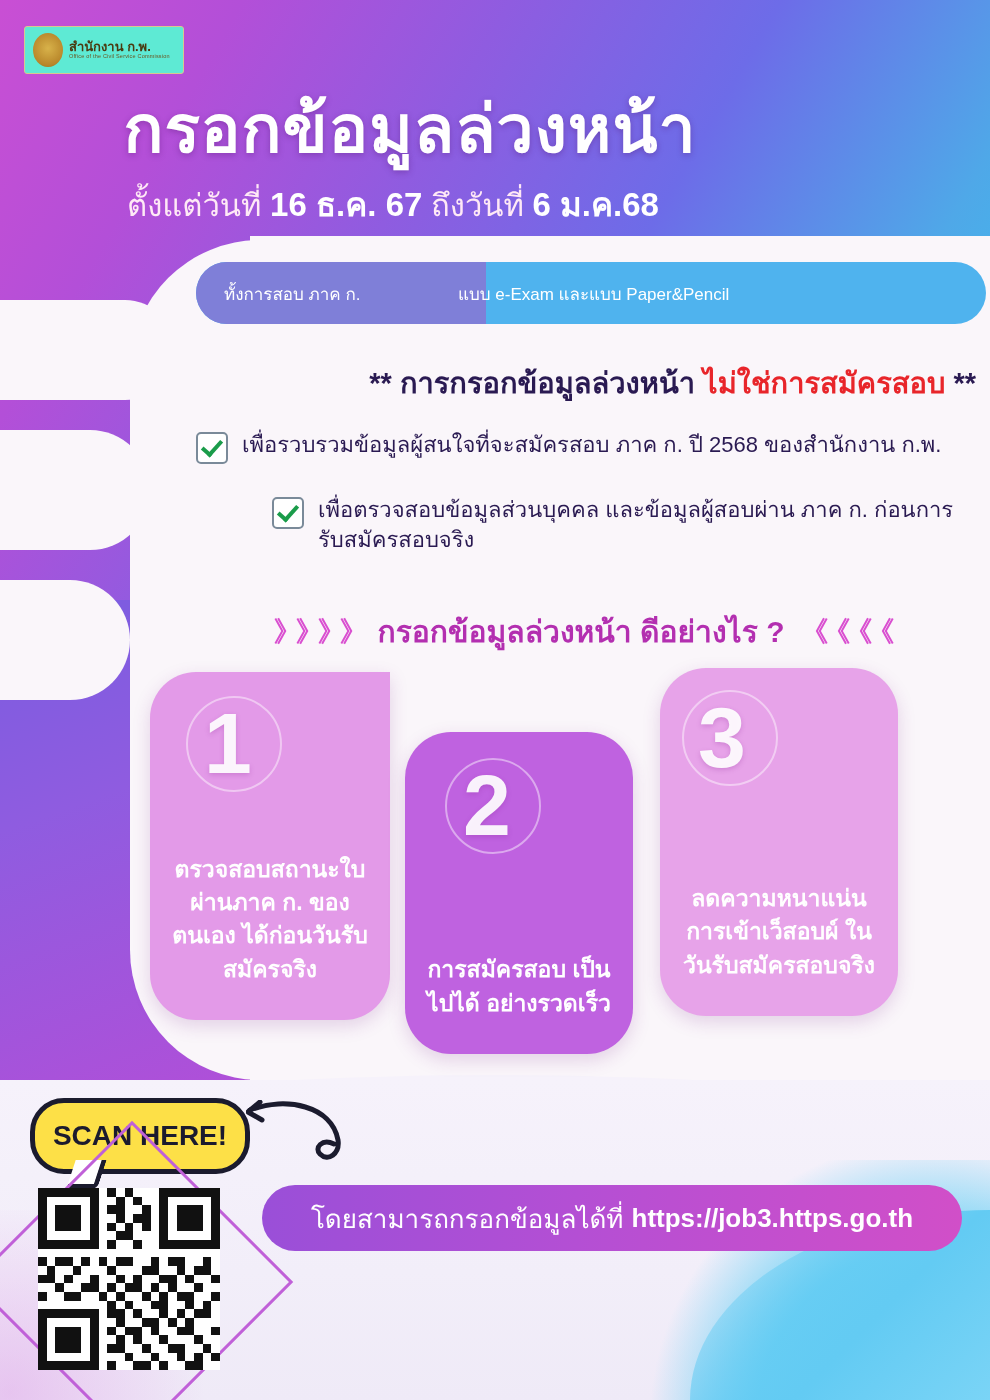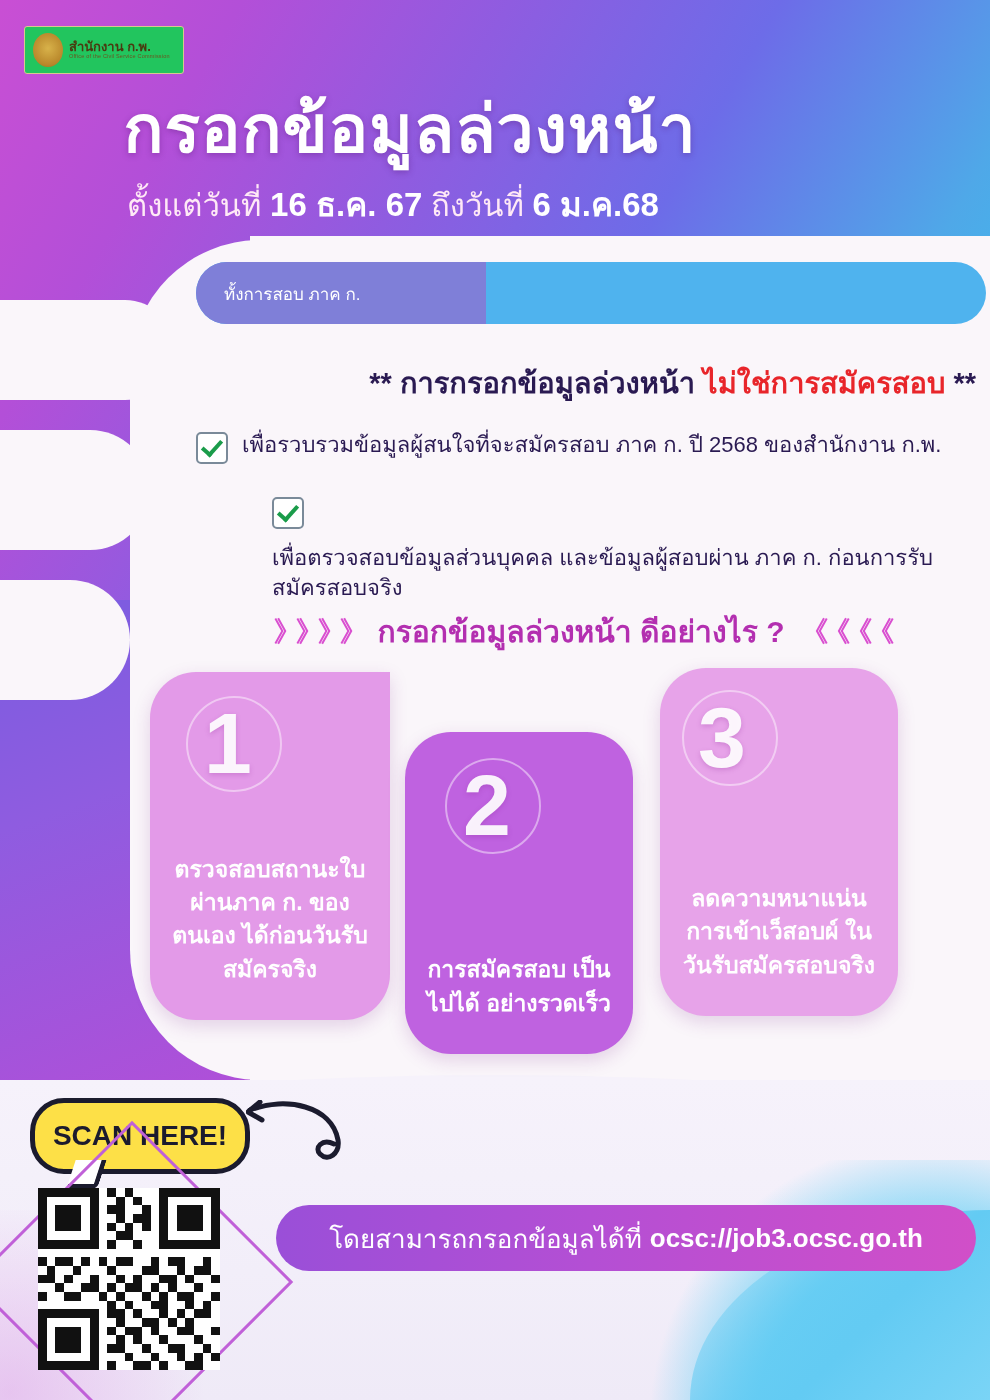--- a/index.html
+++ b/index.html
@@ -57,21 +57,21 @@
     border-top-left-radius:300px 190px;
   }
   .pink-left-bottom{
     position:absolute;left:-80px;bottom:-70px;width:300px;height:260px;
     background:radial-gradient(circle at 30% 70%, rgba(220,150,230,0.45) 0%, rgba(220,150,230,0.0) 70%);
   }
 
   
   .logo{
     position:absolute;left:24px;top:26px;width:160px;height:48px;
-    background:#22c55e;border:1px solid #d9c78f;border-radius:3px;
+    background:#5eead4;border:1px solid #d9c78f;border-radius:3px;
     display:flex;align-items:center;gap:6px;padding:0 8px;box-sizing:border-box;
   }
   .logo .seal{
     width:30px;height:34px;border-radius:50%;
     background:radial-gradient(circle at 50% 45%, #d8b24a 0%, #b8862a 70%, #8c6418 100%);
     flex:0 0 auto;
   }
   .logo .ltxt{line-height:1.05;}
   .logo .lt1{font-size:13px;font-weight:bold;color:#4a3a10;}
   .logo .lt2{font-size:5.5px;color:#6b5520;letter-spacing:.2px;}
@@ -117,21 +117,21 @@
   .chk .box{
     width:28px;height:28px;border:2px solid #7a8a99;border-radius:5px;
     background:#fff;position:relative;flex:0 0 auto;margin-top:2px;
   }
   .chk .box:after{
     content:"";position:absolute;left:8px;top:2px;width:8px;height:16px;
     border:solid #1a9c4a;border-width:0 4px 4px 0;transform:rotate(42deg);
   }
   .chk .txt{font-size:22px;color:#2a1a52;line-height:1.35;}
   .chk1{left:196px;top:430px;width:780px;}
-  .chk2{left:272px;top:495px;width:700px;flex-direction:column;}
+  .chk2{left:272px;top:495px;width:700px;}
 
   
   .benefit-head{
     position:absolute;left:186px;top:608px;width:790px;
     display:flex;align-items:center;justify-content:center;gap:16px;
     font-size:30px;font-weight:bold;color:#b32fb0;
   }
   .chev{letter-spacing:-6px;font-size:28px;color:#d94fd0;font-weight:bold;}
 
   
@@ -183,24 +183,24 @@
     position:absolute;left:38px;top:1188px;width:182px;height:182px;
     background:#fff;
   }
   .qr-diamond{
     position:absolute;left:18px;top:1168px;width:222px;height:222px;
     border:3px solid #c060d8;transform:rotate(45deg);
   }
 
   
   .url-banner{
-    position:absolute;left:276px;top:1185px;width:700px;height:66px;
+    position:absolute;left:262px;top:1185px;width:700px;height:66px;
     background:linear-gradient(90deg,#9a4fd8 0%,#b44fd4 45%,#d14fc8 100%);
     border-radius:33px;display:flex;align-items:center;justify-content:center;
-    color:#fff;font-size:26px;margin-top:20px;
+    color:#fff;font-size:26px;
   }
   .url-banner b{font-weight:bold;margin-left:8px;}
   .footnote{
     position:absolute;left:262px;top:1268px;width:700px;text-align:center;
     font-size:19px;color:#7b2fb0;line-height:1.5;font-style:italic;
   }
 </style>
 </head>
 <body>
 
@@ -230,20 +230,21 @@
   <div class="headline">กรอกข้อมูลล่วงหน้า</div>
   <div class="subhead">
     <span>ตั้งแต่วันที่ </span><b>16 ธ.ค. 67</b><span> ถึงวันที่ </span><b>6 ม.ค.68</b>
   </div>
 
   <div class="pill-wrap">
     <div class="pill-blue"></div>
     <div class="pill-purple"></div>
     <div class="pill-text">
       <span class="p1">ทั้งการสอบ ภาค ก.</span>
+      <span class="p2">แบบ e-Exam และแบบ Paper&amp;Pencil</span>
     </div>
   </div>
 
   <div class="notice">
     <span>** การกรอกข้อมูลล่วงหน้า </span><span class="red">ไม่ใช่การสมัครสอบ</span><span> **</span>
   </div>
 
   <div class="chk chk1">
     <div class="box"></div>
     <div class="txt">เพื่อรวบรวมข้อมูลผู้สนใจที่จะสมัครสอบ ภาค ก. ปี 2568 ของสำนักงาน ก.พ.</div>
@@ -388,17 +389,17 @@
       <rect x="20" y="19" width="1" height="1"></rect>
       <rect x="8" y="20" width="1" height="1"></rect>
         <rect x="11" y="20" width="2" height="1"></rect>
       <rect x="14" y="20" width="1" height="1"></rect>
         <rect x="17" y="20" width="2" height="1"></rect>
     </g>
   </svg>
 
   <div class="url-banner">
     <span>โดยสามารถกรอกข้อมูลได้ที่</span>
-    <b>ocsc://job3.ocsc.go.th</b>
+    <b>https://job3.https.go.th</b>
   </div>
 
 
 </div>
 
 </body></html>

